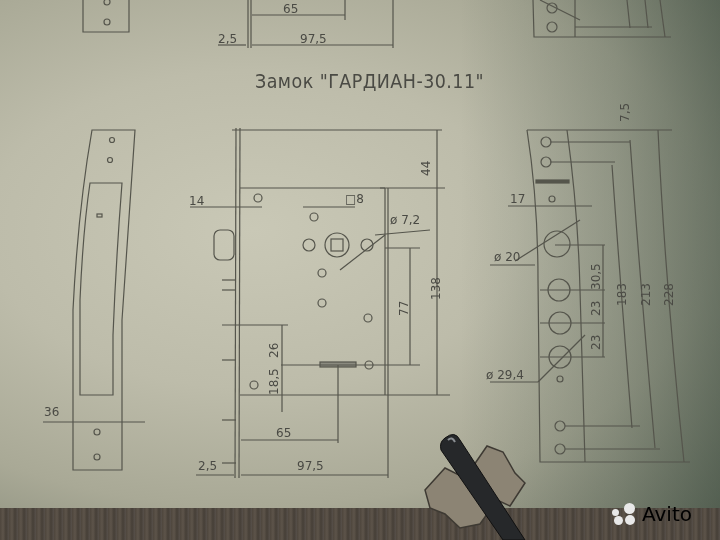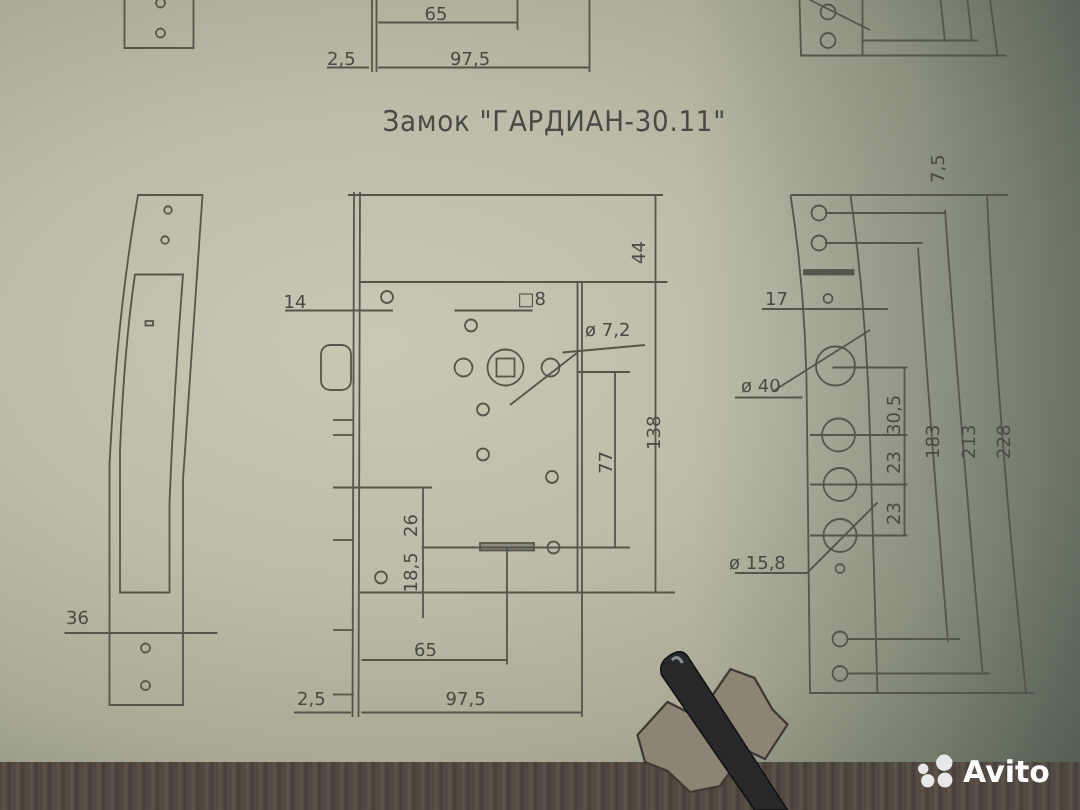--- a/index.html
+++ b/index.html
@@ -33,21 +33,21 @@
   .dim.v { transform: rotate(-90deg); transform-origin: left top; }
   .key {
     position: absolute; left: 415px; top: 428px; width: 120px; height: 112px;
   }
   .avito {
     position: absolute; left: 612px; top: 500px; height: 28px;
     display: flex; align-items: center; gap: 4px;
   }
   .avito-logo { width: 26px; height: 22px; position: relative; }
   .avito-logo span { position: absolute; background: #e8e8e8; border-radius: 50%; }
-  .avito-text { font-family: "DejaVu Sans", sans-serif; font-weight: bold; font-size: 20px; color: #ffffff; }
+  .avito-text { font-family: "DejaVu Sans", sans-serif; font-weight: normal; font-size: 20px; color: #000000; }
 </style>
 </head>
 <body>
 
 <div class="paper"></div>
 <div class="table-edge"></div>
 
 <svg class="drawing" width="720" height="540" stroke="#55554c" fill="none" stroke-width="1.2">
 
   <g>
@@ -182,28 +182,28 @@
 <div class="dim v" style="left:398px;top:316px;">77</div>
 <div class="dim v" style="left:430px;top:300px;">138</div>
 <div class="dim v" style="left:268px;top:358px;">26</div>
 <div class="dim v" style="left:268px;top:395px;">18,5</div>
 <div class="dim" style="left:276px;top:427px;">65</div>
 <div class="dim" style="left:297px;top:460px;">97,5</div>
 <div class="dim" style="left:198px;top:460px;">2,5</div>
 
 <div class="dim v" style="left:619px;top:122px;">7,5</div>
 <div class="dim" style="left:510px;top:193px;">17</div>
-<div class="dim" style="left:494px;top:251px;">ø 40</div>
+<div class="dim" style="left:494px;top:251px;">ø 20</div>
 <div class="dim v" style="left:590px;top:290px;">30,5</div>
 <div class="dim v" style="left:590px;top:316px;">23</div>
 <div class="dim v" style="left:590px;top:350px;">23</div>
 <div class="dim v" style="left:616px;top:306px;">183</div>
 <div class="dim v" style="left:640px;top:306px;">213</div>
 <div class="dim v" style="left:663px;top:306px;">228</div>
-<div class="dim" style="left:486px;top:369px;">ø 15,8</div>
+<div class="dim" style="left:486px;top:369px;">ø 29,4</div>
 
 <svg class="key" viewBox="0 0 120 112">
   <path d="M10 62 L30 40 L50 50 L72 18 L88 24 L100 45 L110 55 L95 78 L82 72 L65 96 L45 100 L30 86 L15 80 Z" fill="#8c8474" stroke="#3e3a33" stroke-width="1.5"></path>
   <path d="M30 10 Q40 2 45 12 L110 112 L88 112 L26 22 Q24 14 30 10 Z" fill="#26282a" stroke="#111" stroke-width="1"></path>
   <path d="M33 12 Q37 8 40 14" stroke="#8a8e92" stroke-width="2" fill="none"></path>
 </svg>
 
 <div class="avito">
   <div class="avito-logo">
     <span style="left:12px;top:0;width:11px;height:11px;"></span>

